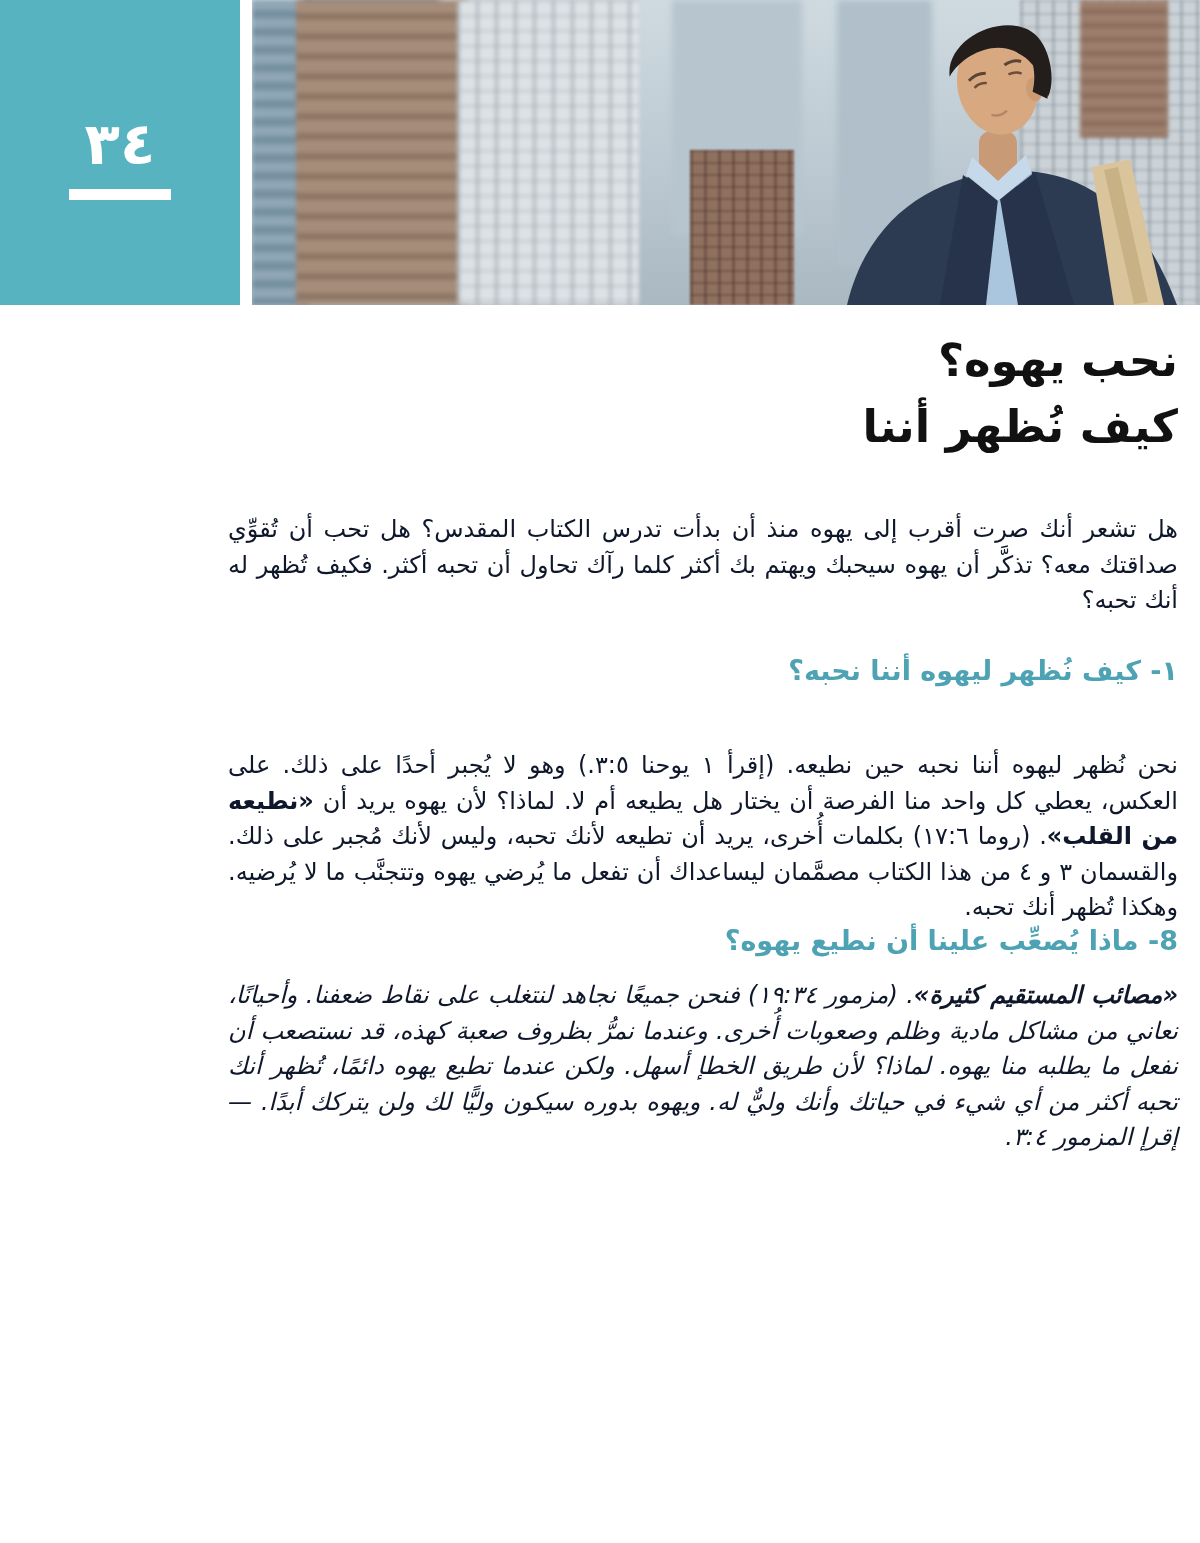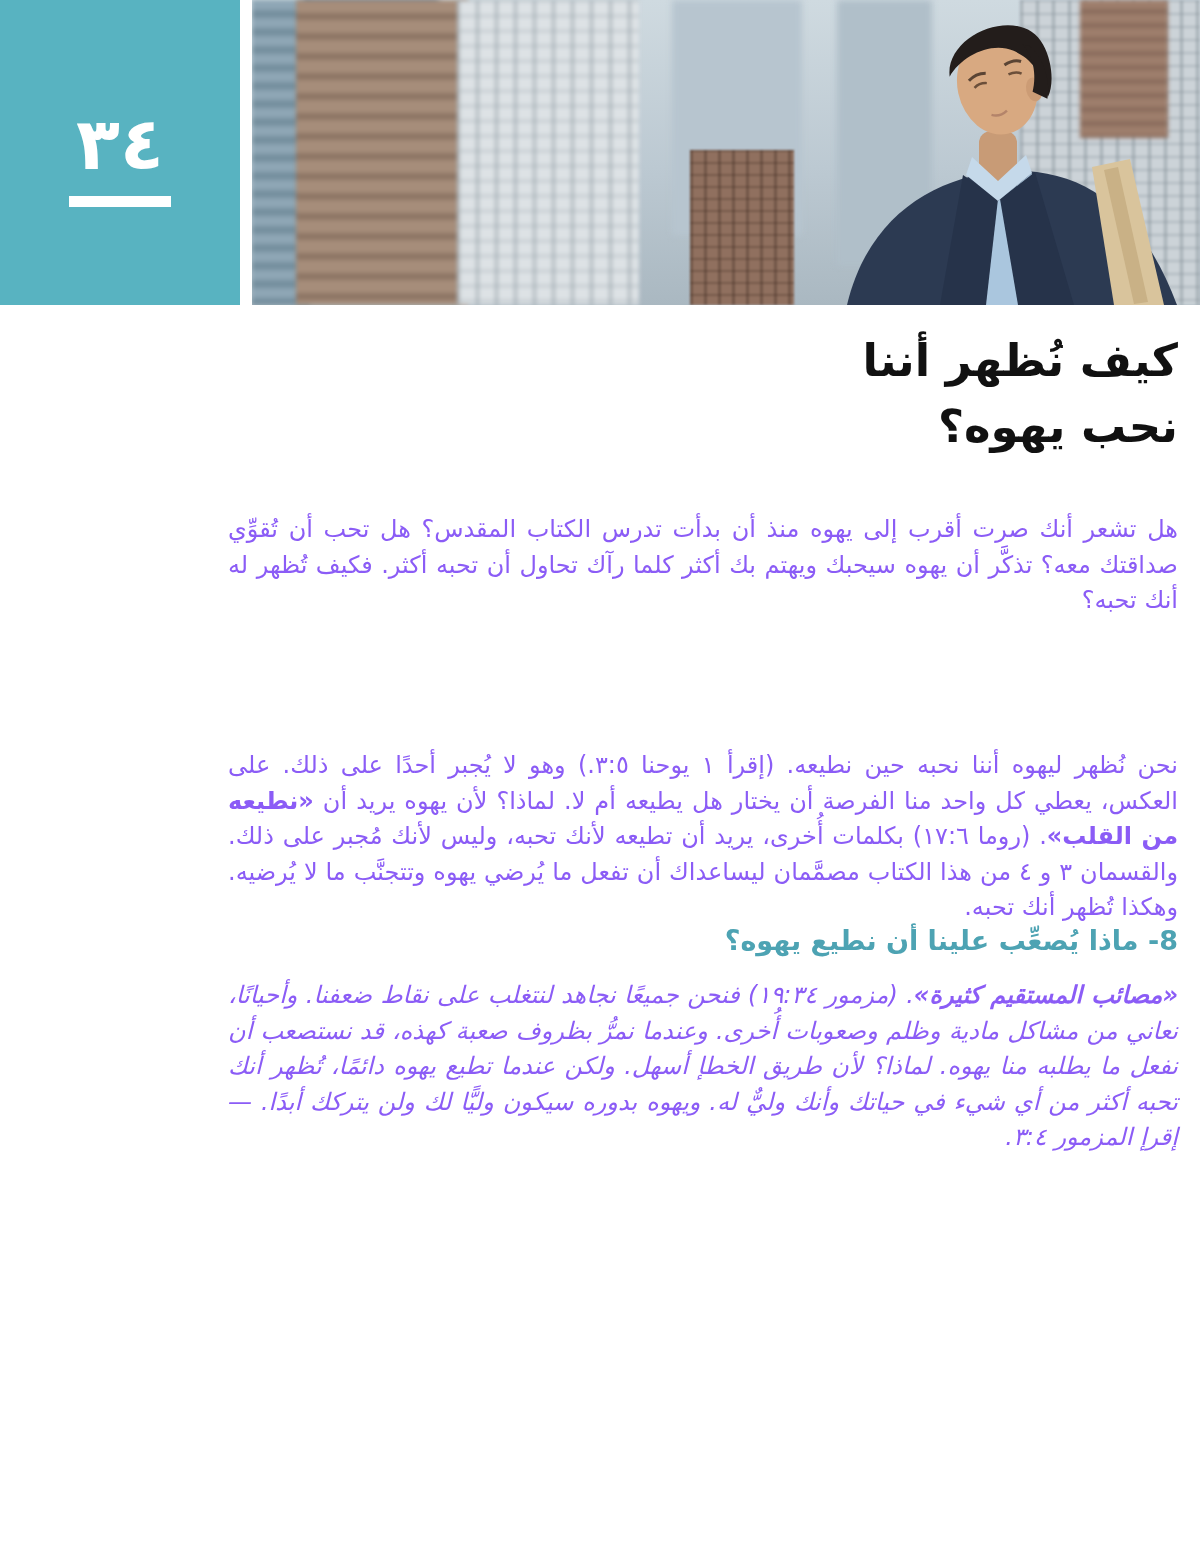--- a/index.html
+++ b/index.html
@@ -2,21 +2,21 @@
 <html lang="ar"><head>
 <meta charset="utf-8">
 <style>
   html,body{margin:0;padding:0;background:#ffffff;}
   body{width:1200px;height:1543px;position:relative;font-family:"DejaVu Sans",sans-serif;}
   .page{position:relative;width:1200px;height:1543px;overflow:hidden;background:#fff;}
 
   
   .pagenum-block{position:absolute;left:0;top:0;width:240px;height:305px;background:#58b3c1;
     display:flex;flex-direction:column;align-items:center;justify-content:center;}
-  .pagenum{color:#fff;font-size:72px;font-weight:bold;line-height:1;margin-top:10px;}
+  .pagenum{color:#fff;font-size:58px;font-weight:bold;line-height:1;margin-top:10px;}
   .pagenum-rule{width:102px;height:11px;background:#fff;margin-top:16px;}
 
   
   .hero{position:absolute;left:252px;top:0;width:948px;height:305px;overflow:hidden;
     background:linear-gradient(180deg,#cfdae0 0%,#bcc9d2 55%,#aab8c1 100%);}
   .bldg{position:absolute;top:0;}
   .b-glass-left{left:0;width:58px;height:305px;filter:blur(2px);
     background:repeating-linear-gradient(180deg,#8ea6b5 0 10px,#76909f 10px 18px);}
   .b-navy-top{left:52px;top:0;width:135px;height:155px;filter:blur(3px);background:#47617a;}
   .b-brown-left{left:44px;top:0;width:172px;height:305px;filter:blur(2px);
@@ -33,21 +33,21 @@
     background:repeating-linear-gradient(90deg,rgba(130,142,150,.5) 0 3px,rgba(0,0,0,0) 3px 16px),
                repeating-linear-gradient(180deg,rgba(130,142,150,.4) 0 2px,rgba(0,0,0,0) 2px 13px),#ccd3d8;}
   .b-red-right{left:828px;top:0;width:88px;height:138px;filter:blur(2px);
     background:repeating-linear-gradient(180deg,#9e7e6c 0 9px,#8a6c5c 9px 14px);}
   .man-svg{position:absolute;left:540px;top:5px;width:400px;height:300px;}
 
   
   .title{position:absolute;top:328px;right:22px;width:950px;text-align:right;direction:rtl;
     color:#111;font-weight:bold;font-size:45px;line-height:66px;}
   .body-par{position:absolute;right:22px;width:950px;direction:rtl;text-align:justify;
-    color:#8b5cf6;font-size:24px;line-height:35.5px;}
+    color:#0f172a;font-size:24px;line-height:35.5px;}
   .intro{top:488px;}
   .sec-head{position:absolute;right:22px;width:950px;direction:rtl;text-align:right;
     color:#4da3b3;font-weight:bold;font-size:27px;line-height:34px;}
   .head1{top:632px;}
   .par1{top:724px;}
   .head2{top:902px;}
   .par2{top:954px;font-style:italic;}
   .bold-seg{font-weight:bold;}
 </style>
 </head>
@@ -94,24 +94,25 @@
         <path d="M218,72 Q226,70 231,74" stroke="#6b4f3a" stroke-width="2.5" fill="none"></path>
         <path d="M193,108 Q201,112 209,107" stroke="#b4846a" stroke-width="2.5" fill="none"></path>
       </g>
 
       <path d="M300,162 L338,154 L372,300 L322,300 Z" fill="#d9c49c"></path>
       <path d="M312,165 L326,162 L356,297 L342,299 Z" fill="#c9b186"></path>
     </svg>
   </div>
 
   <div class="title">
+    <div>نحب يهوه؟</div>
     <div>كيف نُظهر أننا</div>
-    <div>نحب يهوه؟</div>
   </div>
 
   <p class="body-par intro">هل تشعر أنك صرت أقرب إلى يهوه منذ أن بدأت تدرس الكتاب المقدس؟ هل تحب أن تُقوِّي صداقتك معه؟ تذكَّر أن يهوه سيحبك ويهتم بك أكثر كلما رآك تحاول أن تحبه أكثر. فكيف تُظهر له أنك تحبه؟</p>
 
+  <h2 class="sec-head head1">١- كيف نُظهر ليهوه أننا نحبه؟</h2>
   <p class="body-par par1"><span>نحن نُظهر ليهوه أننا نحبه حين نطيعه. (إقرأ ١ يوحنا ٣:٥.) وهو لا يُجبر أحدًا على ذلك. على العكس، يعطي كل واحد منا الفرصة أن يختار هل يطيعه أم لا. لماذا؟ لأن يهوه يريد أن </span><span class="bold-seg">«نطيعه من القلب»</span><span>. (روما ١٧:٦) بكلمات أُخرى، يريد أن تطيعه لأنك تحبه، وليس لأنك مُجبر على ذلك. والقسمان ٣ و ٤ من هذا الكتاب مصمَّمان ليساعداك أن تفعل ما يُرضي يهوه وتتجنَّب ما لا يُرضيه. وهكذا تُظهر أنك تحبه.</span></p>
 
   <h2 class="sec-head head2">8- ماذا يُصعِّب علينا أن نطيع يهوه؟</h2>
   <p class="body-par par2"><span class="bold-seg">«مصائب المستقيم كثيرة»</span><span>. (مزمور ١٩:٣٤) فنحن جميعًا نجاهد لنتغلب على نقاط ضعفنا. وأحيانًا، نعاني من مشاكل مادية وظلم وصعوبات أُخرى. وعندما نمرُّ بظروف صعبة كهذه، قد نستصعب أن نفعل ما يطلبه منا يهوه. لماذا؟ لأن طريق الخطإ أسهل. ولكن عندما تطيع يهوه دائمًا، تُظهر أنك تحبه أكثر من أي شيء في حياتك وأنك وليٌّ له. ويهوه بدوره سيكون وليًّا لك ولن يتركك أبدًا. — إقرإ المزمور ٣:٤.</span></p>
 
 </div>
 
 </body></html>

